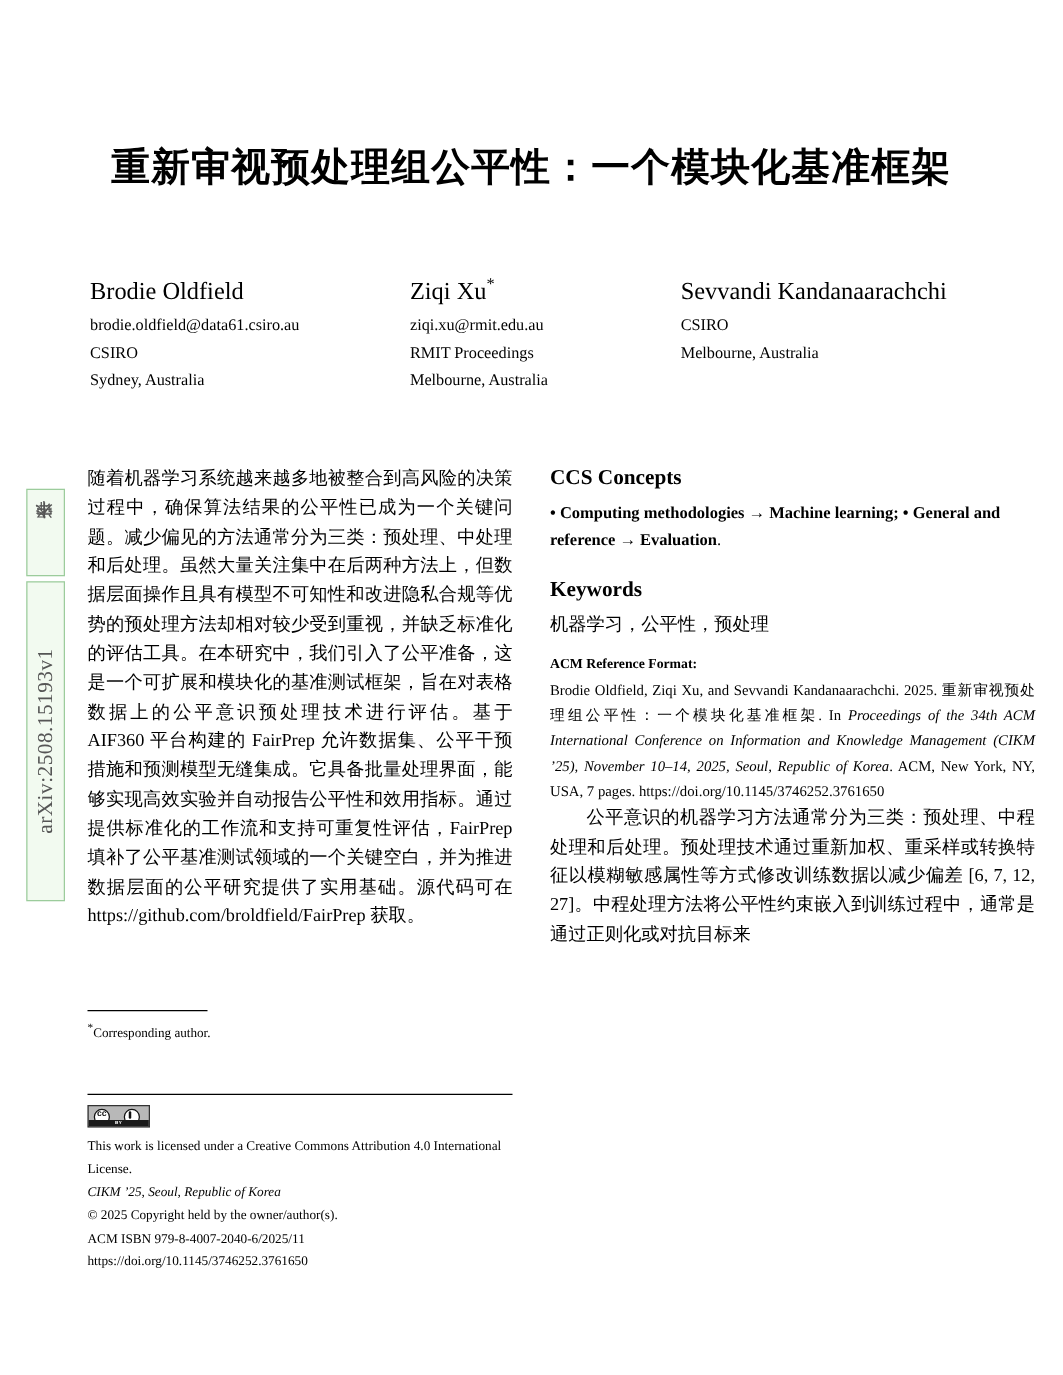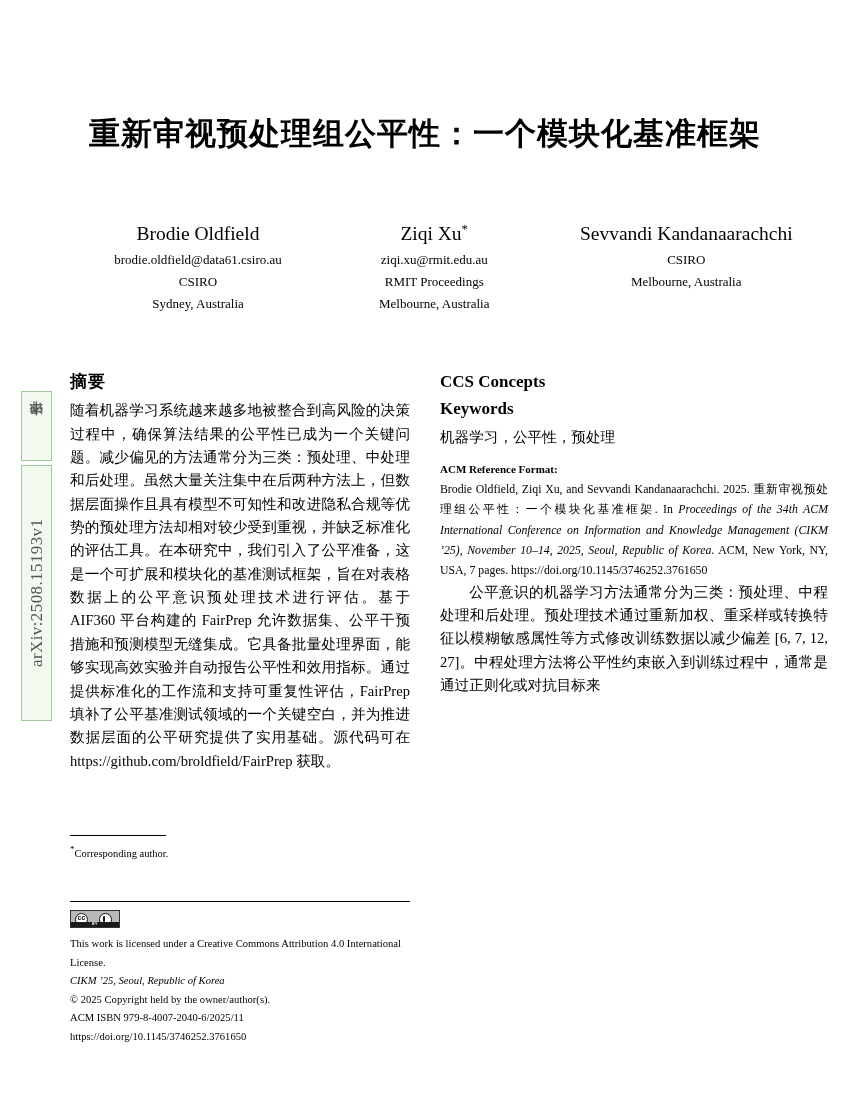--- a/index.html
+++ b/index.html
@@ -72,21 +72,21 @@
   
   .authors {
     position: absolute;
     left: 70px;
     top: 221px;
     width: 760px;
     display: flex;
     align-items: flex-start;
   }
   .author {
-    text-align: center;
+    text-align: left;
     padding: 0 2px;
   }
   .author.a1 { width: 256px; }
   .author.a2 { width: 216px; }
   .author.a3 { width: 288px; }
   .author-name {
     font-size: 19.5px;
     line-height: 1.30;
     margin-bottom: 3px;
   }
@@ -282,21 +282,20 @@
       <div class="author-line">Melbourne, Australia</div>
     </div>
     <div class="author a3">
       <div class="author-name"><span>Sevvandi Kandanaarachchi</span><sup></sup></div>
       <div class="author-line">CSIRO</div>
       <div class="author-line">Melbourne, Australia</div>
     </div>
   </div>
 
   <div class="col-left">
-    <h2 class="sec-head cn">摘要</h2>
     <p class="abstract-body">随着机器学习系统越来越多地被整合到高风险的决策过程中，确保算法结果的公平性已成为一个关键问题。减少偏见的方法通常分为三类：预处理、中处理和后处理。虽然大量关注集中在后两种方法上，但数据层面操作且具有模型不可知性和改进隐私合规等优势的预处理方法却相对较少受到重视，并缺乏标准化的评估工具。在本研究中，我们引入了公平准备，这是一个可扩展和模块化的基准测试框架，旨在对表格数据上的公平意识预处理技术进行评估。基于 AIF360 平台构建的 FairPrep 允许数据集、公平干预措施和预测模型无缝集成。它具备批量处理界面，能够实现高效实验并自动报告公平性和效用指标。通过提供标准化的工作流和支持可重复性评估，FairPrep 填补了公平基准测试领域的一个关键空白，并为推进数据层面的公平研究提供了实用基础。源代码可在 https://github.com/broldfield/FairPrep 获取。</p>
 
     <div class="fn-rule"></div>
     <p class="footnote"><sup>*</sup><span>Corresponding author.</span></p>
 
     <div class="block-rule"></div>
 
     <div class="cc-badge">
       <div class="ring r1">cc</div>
       <div class="ring r2"></div>
@@ -307,20 +306,21 @@
       <div>This work is licensed under a Creative Commons Attribution 4.0 International License.</div>
       <div class="venue">CIKM ’25, Seoul, Republic of Korea</div>
       <div>© 2025 Copyright held by the owner/author(s).</div>
       <div>ACM ISBN 979-8-4007-2040-6/2025/11</div>
       <div>https://doi.org/10.1145/3746252.3761650</div>
     </div>
   </div>
 
   <div class="col-right">
     <h2 class="sec-head">CCS Concepts</h2>
+    <p class="ccs-body"><span>• Computing methodologies → Machine learning;</span> <span>•</span> <span>General and reference → Evaluation</span><span class="tail">.</span></p>
 
     <h2 class="sec-head">Keywords</h2>
     <p class="kw-body">机器学习，公平性，预处理</p>
 
     <p class="ref-head">ACM Reference Format:</p>
     <p class="ref-body"><span>Brodie Oldfield, Ziqi Xu, and Sevvandi Kandanaarachchi. 2025. 重新审视预处理组公平性：一个模块化基准框架. In </span><i>Proceedings of the 34th ACM International Conference on Information and Knowledge Management (CIKM ’25), November 10–14, 2025, Seoul, Republic of Korea</i><span>. ACM, New York, NY, USA, 7 pages. https://doi.org/10.1145/3746252.3761650</span></p>
 
     <p class="intro-p indent">公平意识的机器学习方法通常分为三类：预处理、中程处理和后处理。预处理技术通过重新加权、重采样或转换特征以模糊敏感属性等方式修改训练数据以减少偏差 [6, 7, 12, 27]。中程处理方法将公平性约束嵌入到训练过程中，通常是通过正则化或对抗目标来</p>
   </div>
 

